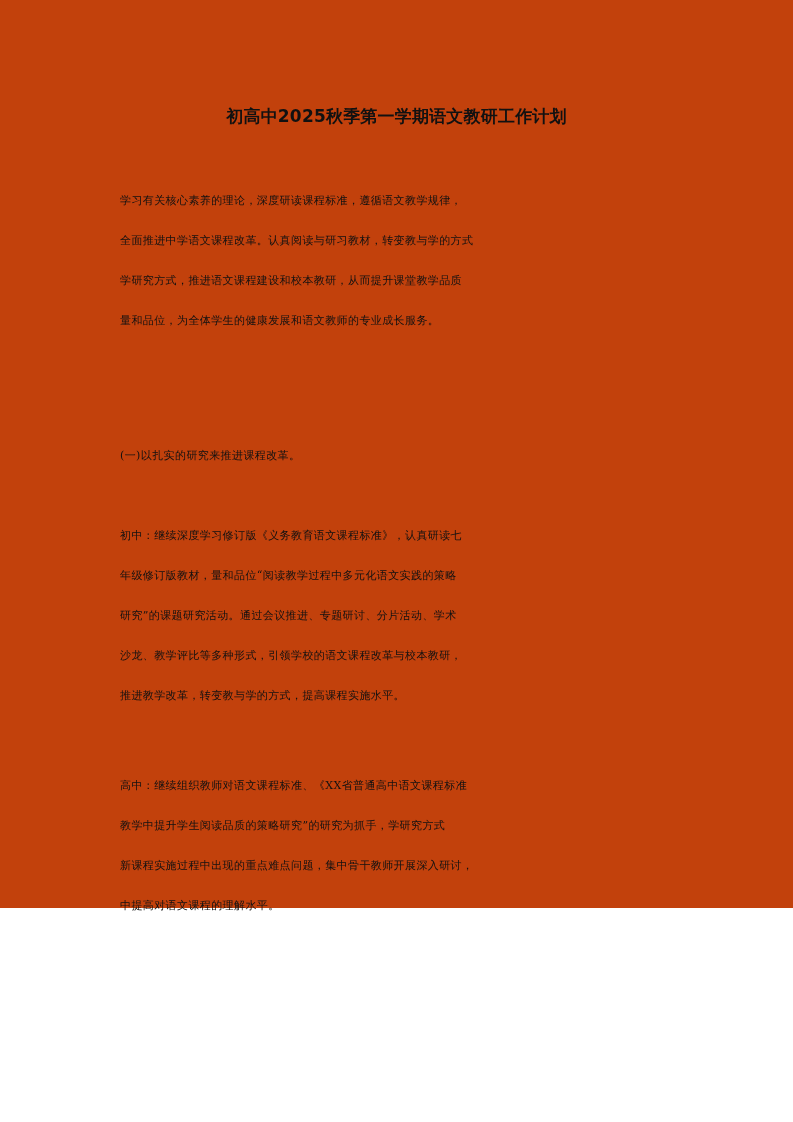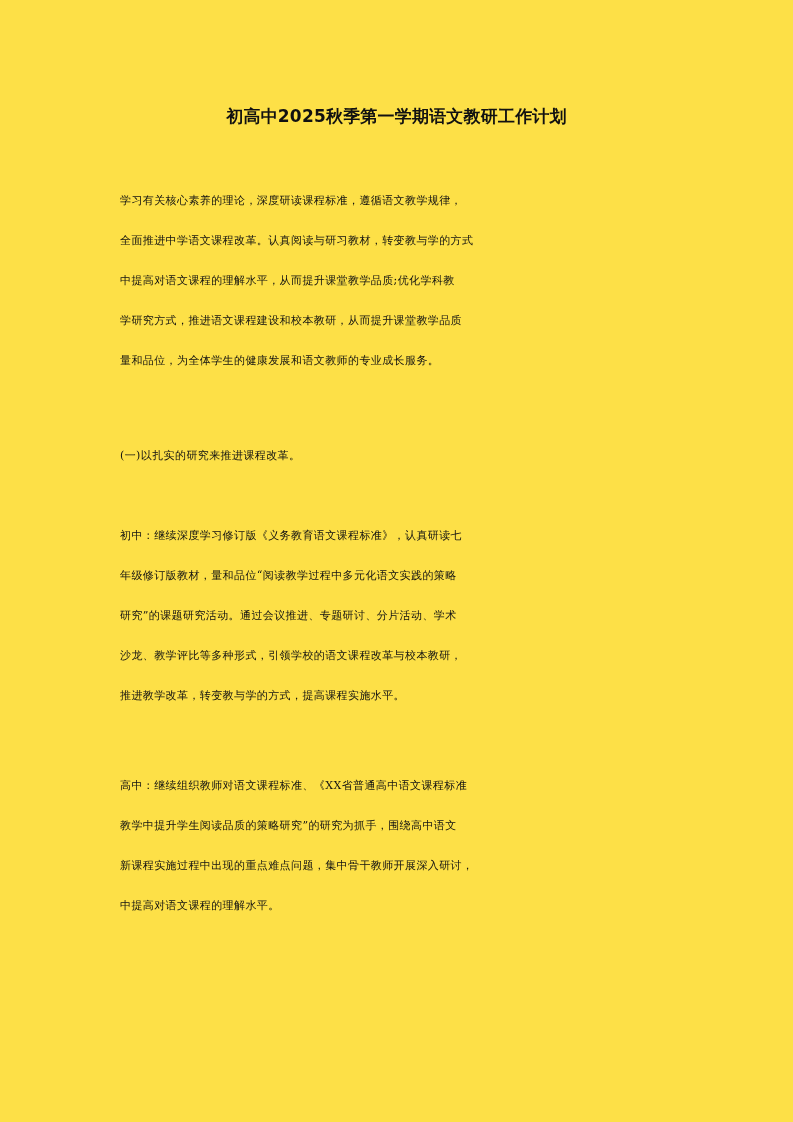--- a/index.html
+++ b/index.html
@@ -13,22 +13,22 @@
       position: relative;
       overflow: hidden;
       font-family: "DejaVu Serif", "Liberation Serif", serif;
       color: #111111;
     }
     .page {
       position: absolute;
       left: 0;
       top: 0;
       width: 793px;
-      height: 1122px;
-      background: #fde047;
+      height: 908px;
+      background: #c2410c;
     }
     .title {
       position: absolute;
       left: 0;
       top: 104px;
       width: 793px;
       text-align: center;
       font-family: "DejaVu Sans", "Liberation Sans", sans-serif;
       font-weight: bold;
       font-size: 17px;
@@ -58,36 +58,35 @@
   </style>
 </head>
 <body>
 
 <div class="page">
   <div class="title">初高中2025秋季第一学期语文教研工作计划</div>
 
   <div class="para" id="p1">
     <span class="line">学习有关核心素养的理论，深度研读课程标准，遵循语文教学规律，</span>
     <span class="line">全面推进中学语文课程改革。认真阅读与研习教材，转变教与学的方式</span>
-    <span class="line">中提高对语文课程的理解水平，从而提升课堂教学品质;优化学科教</span>
     <span class="line">学研究方式，推进语文课程建设和校本教研，从而提升课堂教学品质</span>
     <span class="line">量和品位，为全体学生的健康发展和语文教师的专业成长服务。</span>
   </div>
 
   <div class="para" id="p2">
     <span class="line">(一)以扎实的研究来推进课程改革。</span>
   </div>
 
   <div class="para" id="p3">
     <span class="line">初中：继续深度学习修订版《义务教育语文课程标准》，认真研读七</span>
     <span class="line">年级修订版教材，量和品位“阅读教学过程中多元化语文实践的策略</span>
     <span class="line">研究”的课题研究活动。通过会议推进、专题研讨、分片活动、学术</span>
     <span class="line">沙龙、教学评比等多种形式，引领学校的语文课程改革与校本教研，</span>
     <span class="line">推进教学改革，转变教与学的方式，提高课程实施水平。</span>
   </div>
 
   <div class="para" id="p4">
     <span class="line">高中：继续组织教师对语文课程标准、《XX省普通高中语文课程标准</span>
-    <span class="line">教学中提升学生阅读品质的策略研究”的研究为抓手，围绕高中语文</span>
+    <span class="line">教学中提升学生阅读品质的策略研究”的研究为抓手，学研究方式</span>
     <span class="line">新课程实施过程中出现的重点难点问题，集中骨干教师开展深入研讨，</span>
     <span class="line">中提高对语文课程的理解水平。</span>
   </div>
 </div>
 
 </body></html>

